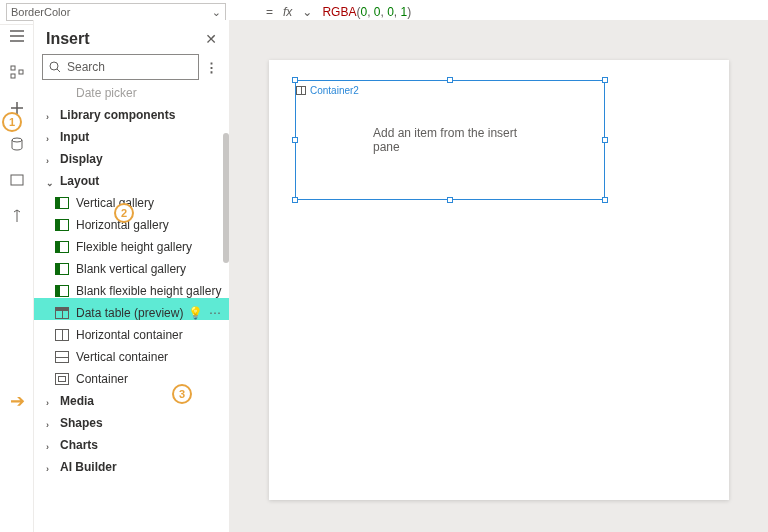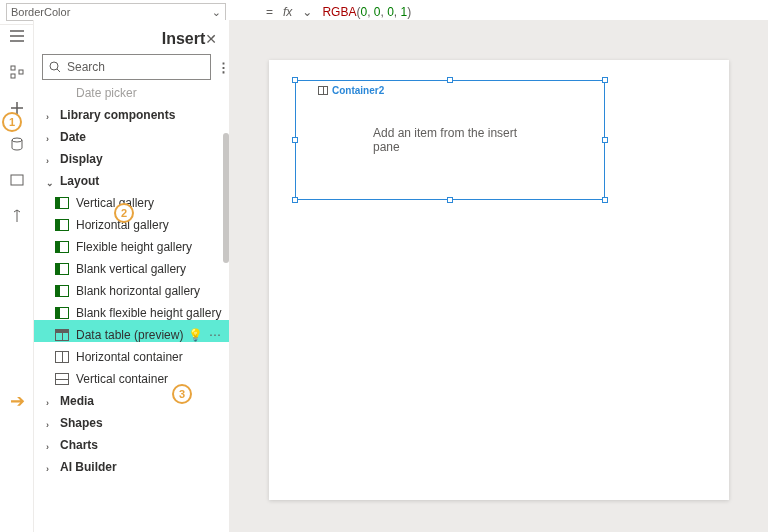--- a/index.html
+++ b/index.html
@@ -6,24 +6,24 @@
   body { font-family: "Segoe UI", sans-serif; font-size: 13px; color: #323130; background: #fff; width: 768px; height: 532px; overflow: hidden; position: relative; }
   .topbar { position: absolute; top: 0; left: 0; right: 0; height: 20px; border-bottom: 1px solid #edebe9; display: flex; align-items: center; padding: 12px 6px; }
   .prop-dd { width: 220px; height: 18px; border: 1px solid #c8c6c4; font-size: 11px; padding: 0 4px; color: #605e5c; display: flex; align-items: center; justify-content: space-between; }
   .fx-area { display: flex; align-items: center; gap: 10px; margin-left: 40px; font-size: 12px; color: #605e5c; }
   .fx { font-style: italic; }
   .rgba .p { color: #a80000; }
   .rgba .n { color: #007c00; }
   .leftrail { position: absolute; top: 20px; left: 0; width: 34px; height: 512px; border-right: 1px solid #edebe9; display: flex; flex-direction: column; align-items: center; padding-top: 8px; gap: 20px; }
   .leftrail .ic { width: 16px; height: 16px; color: #605e5c; display:flex; align-items:center; justify-content:center; }
   .panel { position: absolute; top: 20px; left: 34px; width: 196px; height: 512px; border-right: 1px solid #edebe9; background: #fff; display: flex; flex-direction: column; }
-  .panel-head { display: flex; align-items: center; justify-content: flex-end; padding: 10px 12px 6px 12px; }
+  .panel-head { display: flex; align-items: center; justify-content: space-between; padding: 10px 12px 6px 12px; }
   .panel-head h1 { font-size: 16px; font-weight: 600; }
   .close-x { font-size: 14px; color: #605e5c; }
-  .search-row { display: flex; align-items: center; padding: 0 0 8px 8px; gap: 6px; }
+  .search-row { display: flex; align-items: center; padding: 0 12px 8px 8px; gap: 6px; }
   .search-box { flex: 1; height: 26px; border: 1px solid #8a8886; display: flex; align-items: center; padding: 0 6px; gap: 6px; font-size: 12px; color: #605e5c; }
   .more-v { width: 12px; color: #605e5c; font-weight: bold; letter-spacing: -1px; }
   .tree { flex: 1; overflow: hidden; position: relative; }
   .scrollbar { position: absolute; right: 0; top: 0; width: 6px; height: 100%; }
   .scroll-thumb { position: absolute; right: 0; top: 45px; width: 6px; height: 130px; background: #c8c6c4; border-radius: 3px; }
   .row { height: 22px; display: flex; align-items: flex-end; padding-left: 12px; font-size: 12px; color: #323130; position: relative; }
   .row.leaf { padding-left: 20px; }
   .row.cat { font-weight: 600; }
   .row .chev { width: 10px; display: inline-block; color: #605e5c; font-size: 9px; margin-right: 4px; }
   .row .ico { width: 16px; height: 14px; margin-right: 6px; display: inline-flex; align-items: center; justify-content: center; }
@@ -32,21 +32,21 @@
   .gal-ico { display:inline-block; width:14px; height:12px; border:1px solid #0b6a0b; background: linear-gradient(#0b6a0b,#0b6a0b) left/4px 100% no-repeat; }
   .tbl-ico { display:inline-block; width:14px; height:12px; border:1px solid #605e5c; background: linear-gradient(#605e5c,#605e5c) top/100% 3px no-repeat, linear-gradient(#605e5c,#605e5c) center/1px 100% no-repeat; }
   .hc-ico { display:inline-block; width:14px; height:12px; border:1px solid #605e5c; background: linear-gradient(#605e5c,#605e5c) center/1px 100% no-repeat; }
   .vc-ico { display:inline-block; width:14px; height:12px; border:1px solid #605e5c; background: linear-gradient(#605e5c,#605e5c) center/100% 1px no-repeat; }
   .ct-ico { display:inline-block; width:14px; height:12px; border:1px solid #605e5c; position:relative; }
   .ct-ico::after { content:""; position:absolute; inset:2px; border:1px solid #605e5c; }
   .btn-ico { display:inline-block; width:14px; height:10px; border:1px solid #605e5c; border-radius:2px; }
   .canvas { position: absolute; top: 20px; left: 230px; right: 0; bottom: 0; background: #edebe9; display: flex; align-items: flex-start; justify-content: center; padding-top: 40px; }
   .artboard { width: 460px; height: 440px; background: #fff; box-shadow: 0 1px 4px rgba(0,0,0,0.15); position: relative; }
   .container-sel { position: absolute; top: 20px; left: 26px; width: 310px; height: 120px; border: 1px solid #2b88d8; }
-  .sel-label { position: absolute; top: 4px; left: 22px; font-size: 10px; color: #2b88d8; display: flex; align-items: center; gap: 4px; font-weight: bold; }
+  .sel-label { position: absolute; top: 4px; left: 0; font-size: 10px; color: #2b88d8; display: flex; align-items: center; gap: 4px; }
   .sel-placeholder { position: absolute; top: 50%; left: 50%; transform: translate(-50%,-50%); font-size: 12px; color: #605e5c; }
   .handle { position: absolute; width: 6px; height: 6px; background: #fff; border: 1px solid #2b88d8; }
   .h-tl{top:-4px;left:-4px}.h-tr{top:-4px;right:-4px}.h-bl{bottom:-4px;left:-4px}.h-br{bottom:-4px;right:-4px}
   .h-t{top:-4px;left:50%;margin-left:-3px}.h-b{bottom:-4px;left:50%;margin-left:-3px}
   .h-l{left:-4px;top:50%;margin-top:-3px}.h-r{right:-4px;top:50%;margin-top:-3px}
   .callout { position: absolute; width: 20px; height: 20px; border: 2px solid #e8a33d; border-radius: 50%; background: #fff; color: #e8a33d; font-weight: 700; font-size: 11px; display: flex; align-items: center; justify-content: center; z-index: 50; }
   .arrow { position: absolute; left: 10px; top: 390px; color: #e8a33d; font-size: 18px; z-index:50; }
   svg { display:block; }
 </style>
 </head>
@@ -122,21 +122,21 @@
     <div class="row leaf" style="margin-top:-10px; color:#a19f9d">
         <span class="ico"></span>
         <span>Date picker</span>
       </div>
     <div class="row cat">
         <span class="chev">›</span>
         <span>Library components</span>
       </div>
     <div class="row cat">
         <span class="chev">›</span>
-        <span>Date</span>
+        <span>Input</span>
       </div>
     <div class="row cat">
         <span class="chev">›</span>
         <span>Display</span>
       </div>
     <div class="row cat">
         <span class="chev">⌄</span>
         <span>Layout</span>
       </div>
     <div class="row leaf">
@@ -155,26 +155,20 @@
         <span class="ico">
           <span class="gal-ico"></span>
         </span>
         <span>Flexible height gallery</span>
       </div>
     <div class="row leaf">
         <span class="ico">
           <span class="gal-ico"></span>
         </span>
         <span>Blank vertical gallery</span>
-      </div>
-    <div class="row leaf">
-        <span class="ico">
-          <span class="gal-ico"></span>
-        </span>
-        <span>Blank horizontal gallery</span>
       </div>
     <div class="row leaf">
         <span class="ico">
           <span class="gal-ico"></span>
         </span>
         <span>Blank flexible height gallery</span>
       </div>
     <div class="row leaf hover">
         <span class="ico">
           <span class="tbl-ico"></span>
@@ -189,20 +183,26 @@
         <span class="ico">
           <span class="hc-ico"></span>
         </span>
         <span>Horizontal container</span>
       </div>
     <div class="row leaf">
         <span class="ico">
           <span class="vc-ico"></span>
         </span>
         <span>Vertical container</span>
+      </div>
+    <div class="row leaf">
+        <span class="ico">
+          <span class="ct-ico"></span>
+        </span>
+        <span>Container</span>
       </div>
     <div class="row cat">
         <span class="chev">›</span>
         <span>Media</span>
       </div>
     <div class="row cat">
         <span class="chev">›</span>
         <span>Shapes</span>
       </div>
     <div class="row cat">

